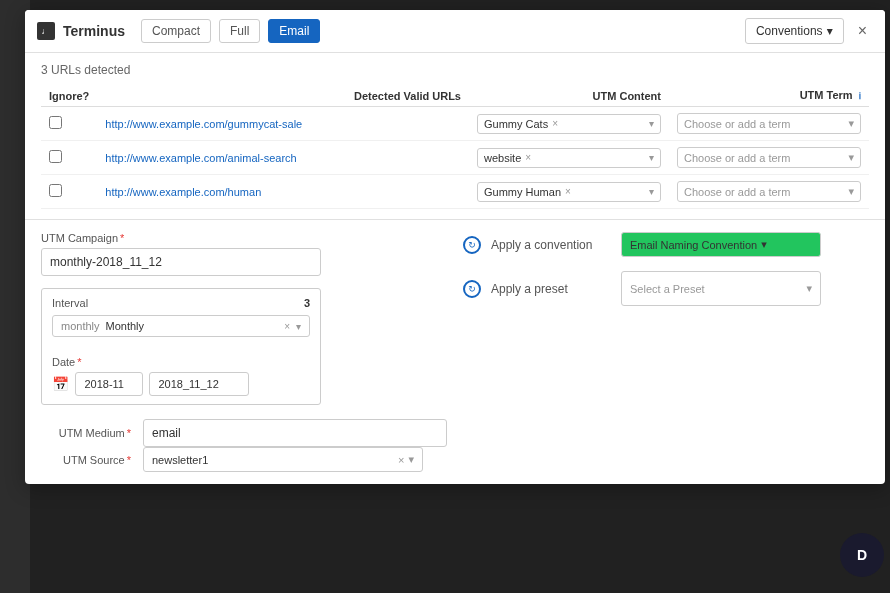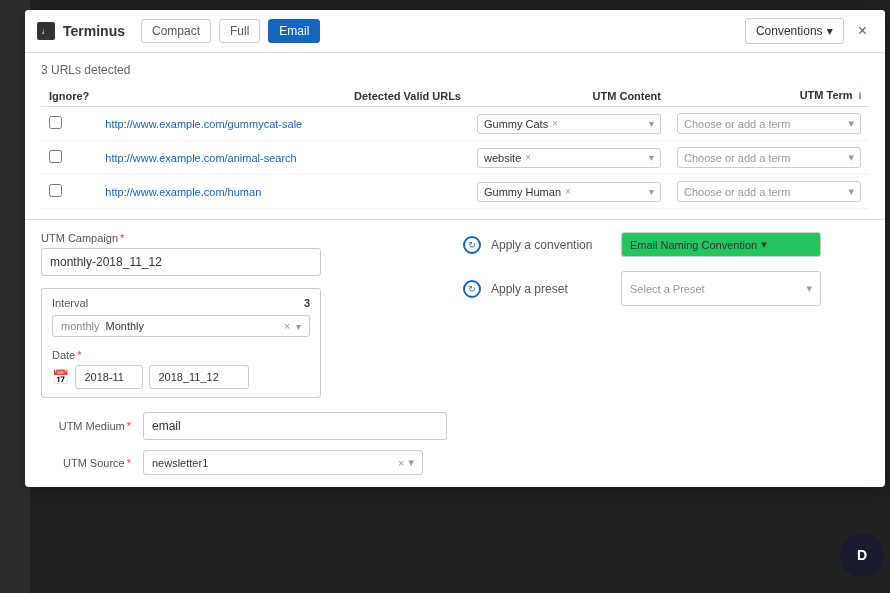--- a/index.html
+++ b/index.html
@@ -251,21 +251,21 @@
     .clear-x {
       cursor: pointer;
       color: #999;
       font-size: 10px;
       margin-left: auto;
     }
 
     .chevron-down { color: #999; font-size: 10px; }
 
     .date-section {
-      margin-top: 12px;
+      margin-top: 19px;
     }
 
     .date-label {
       font-size: 11px;
       color: #555;
       margin-bottom: 4px;
       display: flex; align-items: center; gap: 2px;
     }
 
     .date-row {
@@ -499,21 +499,21 @@
               </div>
               <div class="date-row">
                 <span class="cal-icon">📅</span>
                 <input class="date-input" type="text" value="2018-11" style="">
                 <input class="date-input full" type="text" value="2018_11_12" style="">
               </div>
             </div>
           </div>
 
           <div style="margin-top:14px;">
-            <div style="display:flex;align-items:center;gap:12px;margin-bottom:10px;">
+            <div style="display:flex;align-items:center;gap:12px;">
               <div style="font-size:11px;color:#555;min-width:90px;text-align:right;display:flex;align-items:center;justify-content:flex-end;gap:2px;">
                 <span>UTM Medium</span>
                 <span class="required">*</span>
               </div>
               <input class="field-input" type="text" style="max-width: none; flex: 1 1 0%;" value="email">
             </div>
             <div style="display:flex;align-items:center;gap:12px;">
               <div style="font-size:11px;color:#555;min-width:90px;text-align:right;display:flex;align-items:center;justify-content:flex-end;gap:2px;">
                 <span>UTM Source</span>
                 <span class="required">*</span>

